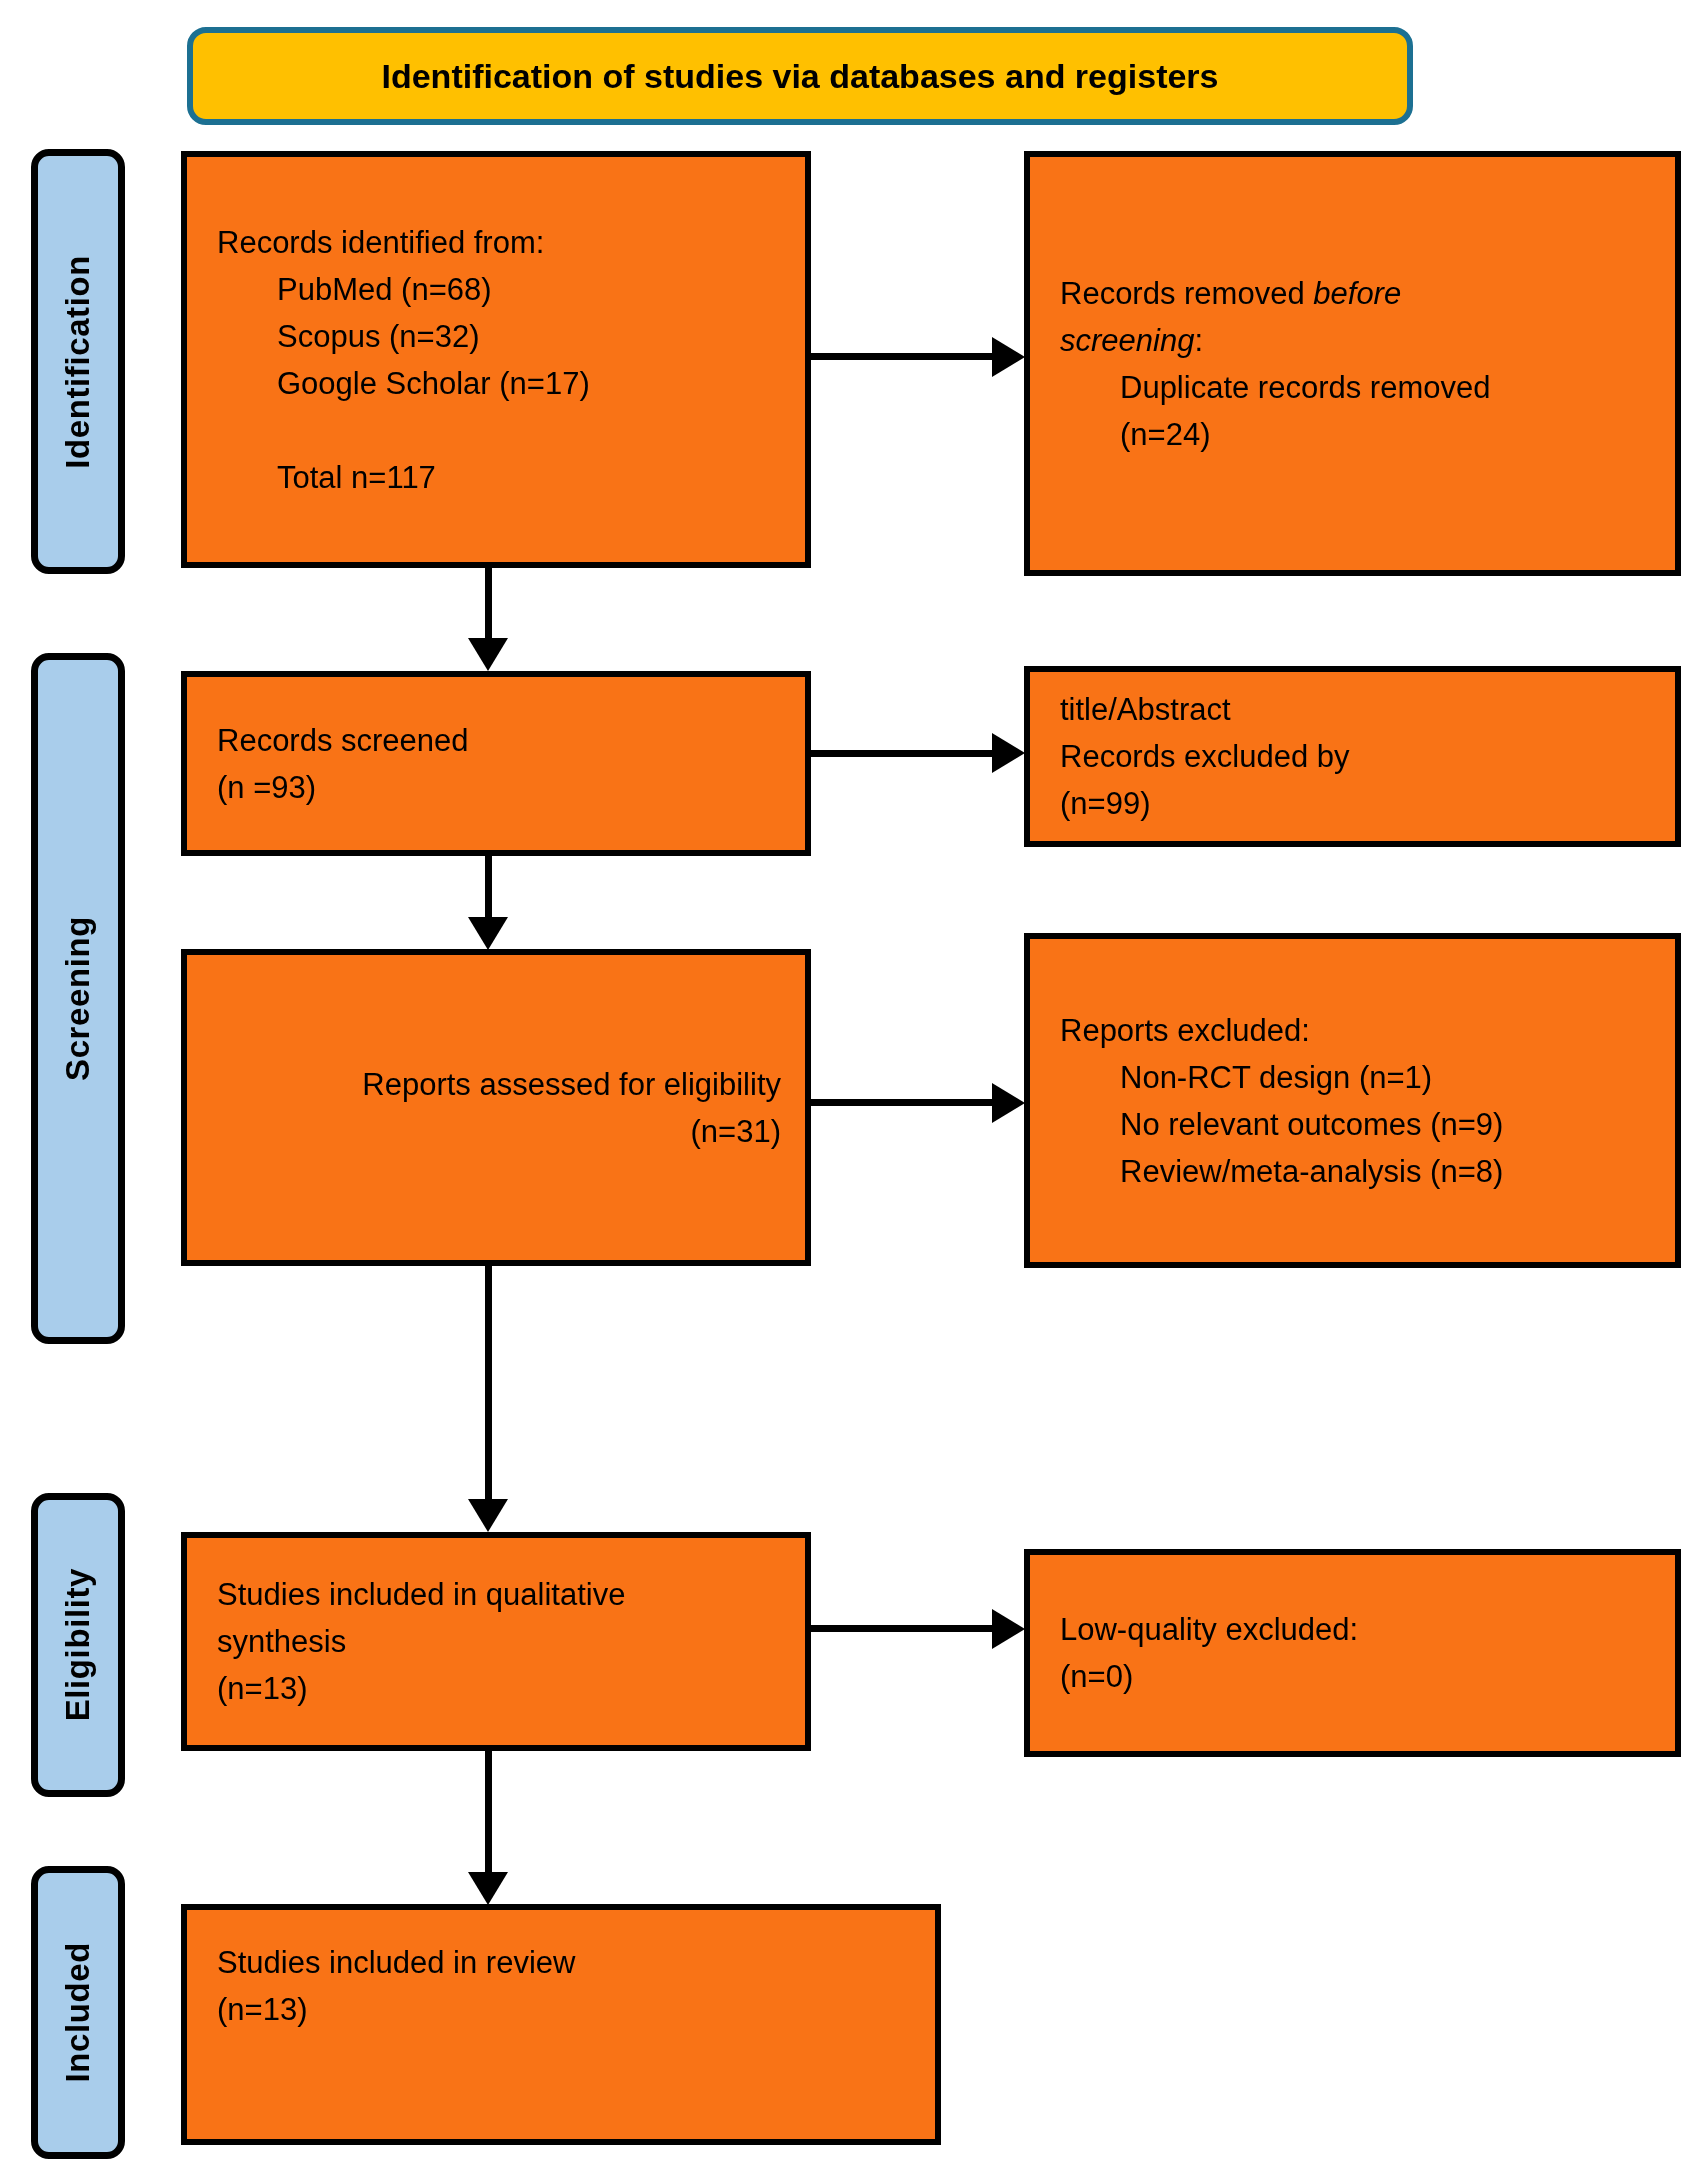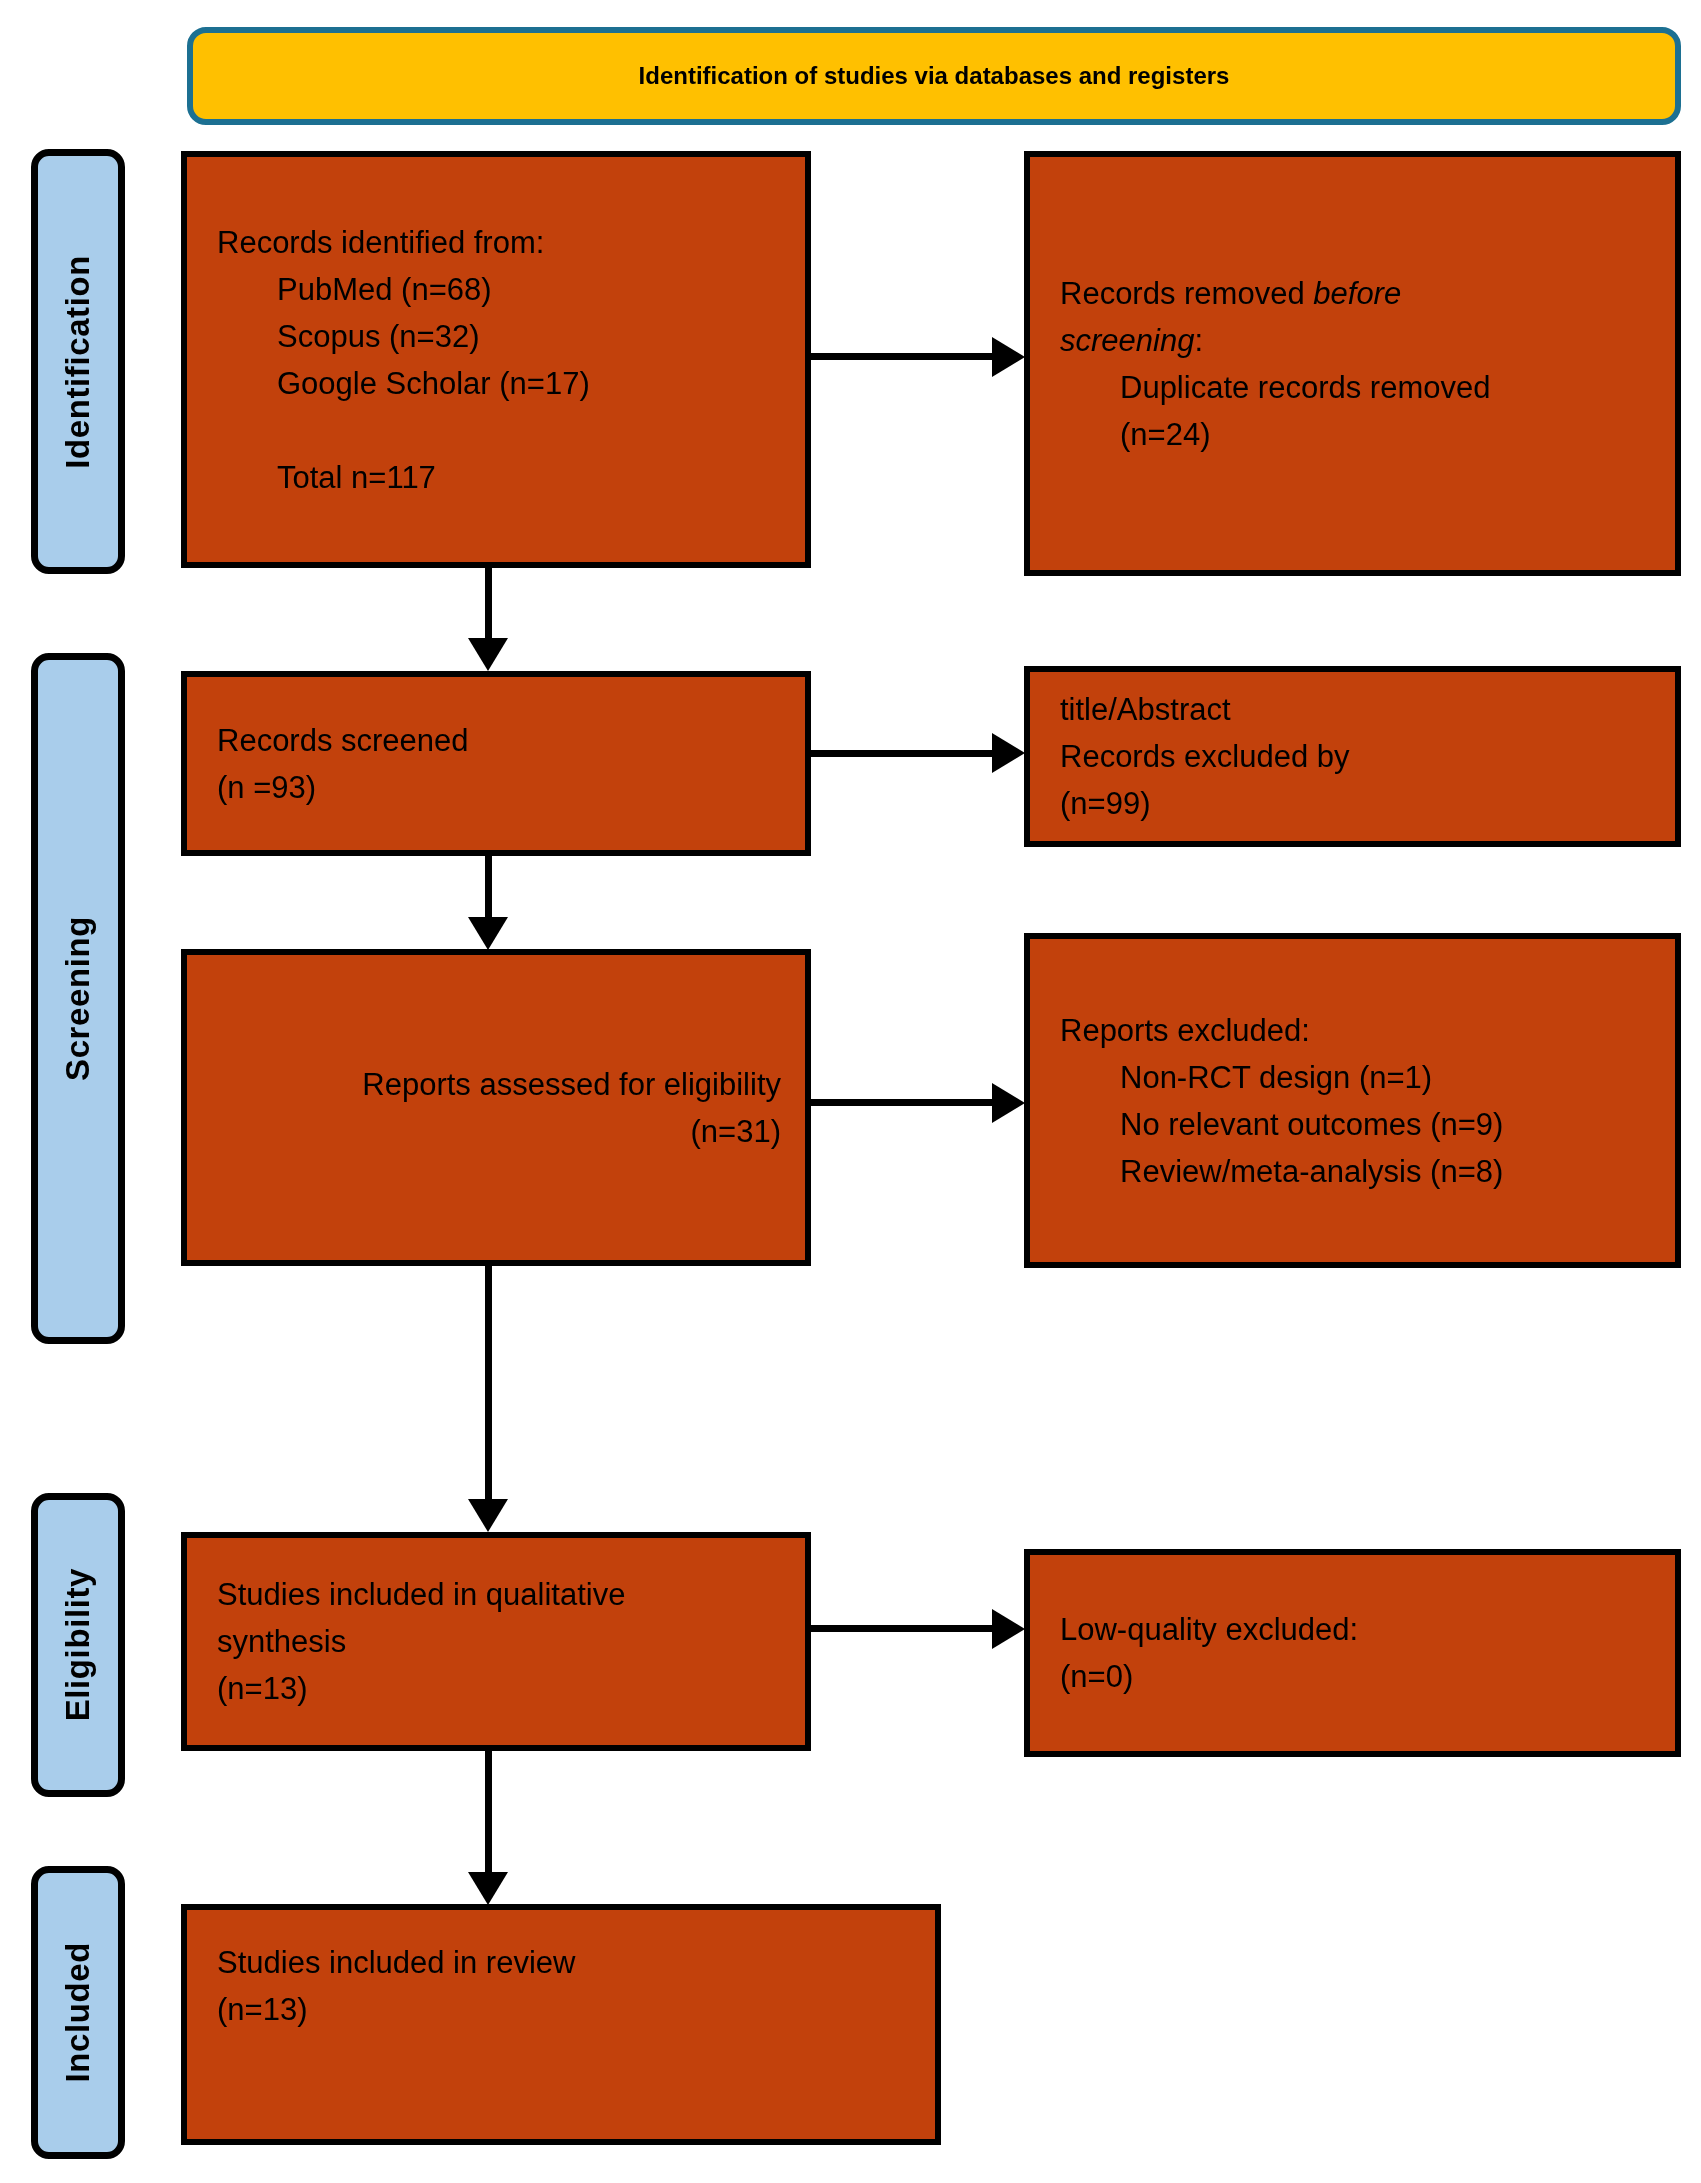--- a/index.html
+++ b/index.html
@@ -11,47 +11,47 @@
   }
   html,body{margin:0;padding:0;background:#ffffff;}
   .canvas{
     position:relative;
     width:1702px;height:2183px;
     background:#ffffff;
     font-family:"Liberation Sans","DejaVu Sans",sans-serif;
     color:#000;
   }
   .header-box{
-    position:absolute;left:187px;top:27px;width:1494px;height:98px;
+    position:absolute;left:187px;top:27px;width:1226px;height:98px;
     box-sizing:border-box;
     background:var(--header-fill,#FFC000);
     border:6px solid var(--header-border,#1C7092);
     border-radius:19px;
     display:flex;align-items:center;justify-content:center;
-    font-weight:bold;font-size:24px;
+    font-weight:bold;font-size:34px;
   }
   .side{
     position:absolute;left:31px;width:94px;
     box-sizing:border-box;
     background:var(--sidebar-fill,#A9CDEB);
     border:7.8px solid #000;
     border-radius:18px;
     display:flex;align-items:center;justify-content:center;
   }
   .side .vtext{
     writing-mode:vertical-rl;
     transform:rotate(180deg);
     font-weight:bold;font-size:33px;
     letter-spacing:0.6px;
     white-space:nowrap;
   }
   .box{
     position:absolute;
     box-sizing:border-box;
-    background:#c2410c;
+    background:#f97316;
     border:6.6px solid var(--box-border,#000);
     display:flex;flex-direction:column;justify-content:center;
     font-size:31px;line-height:47px;
     padding:0 24px 0 30px;
   }
   .box.topalign{justify-content:flex-start;padding-top:29px;}
   .line{white-space:nowrap;}
   .indent{padding-left:60px;}
   .blank{height:47px;}
   .it{font-style:italic;}

